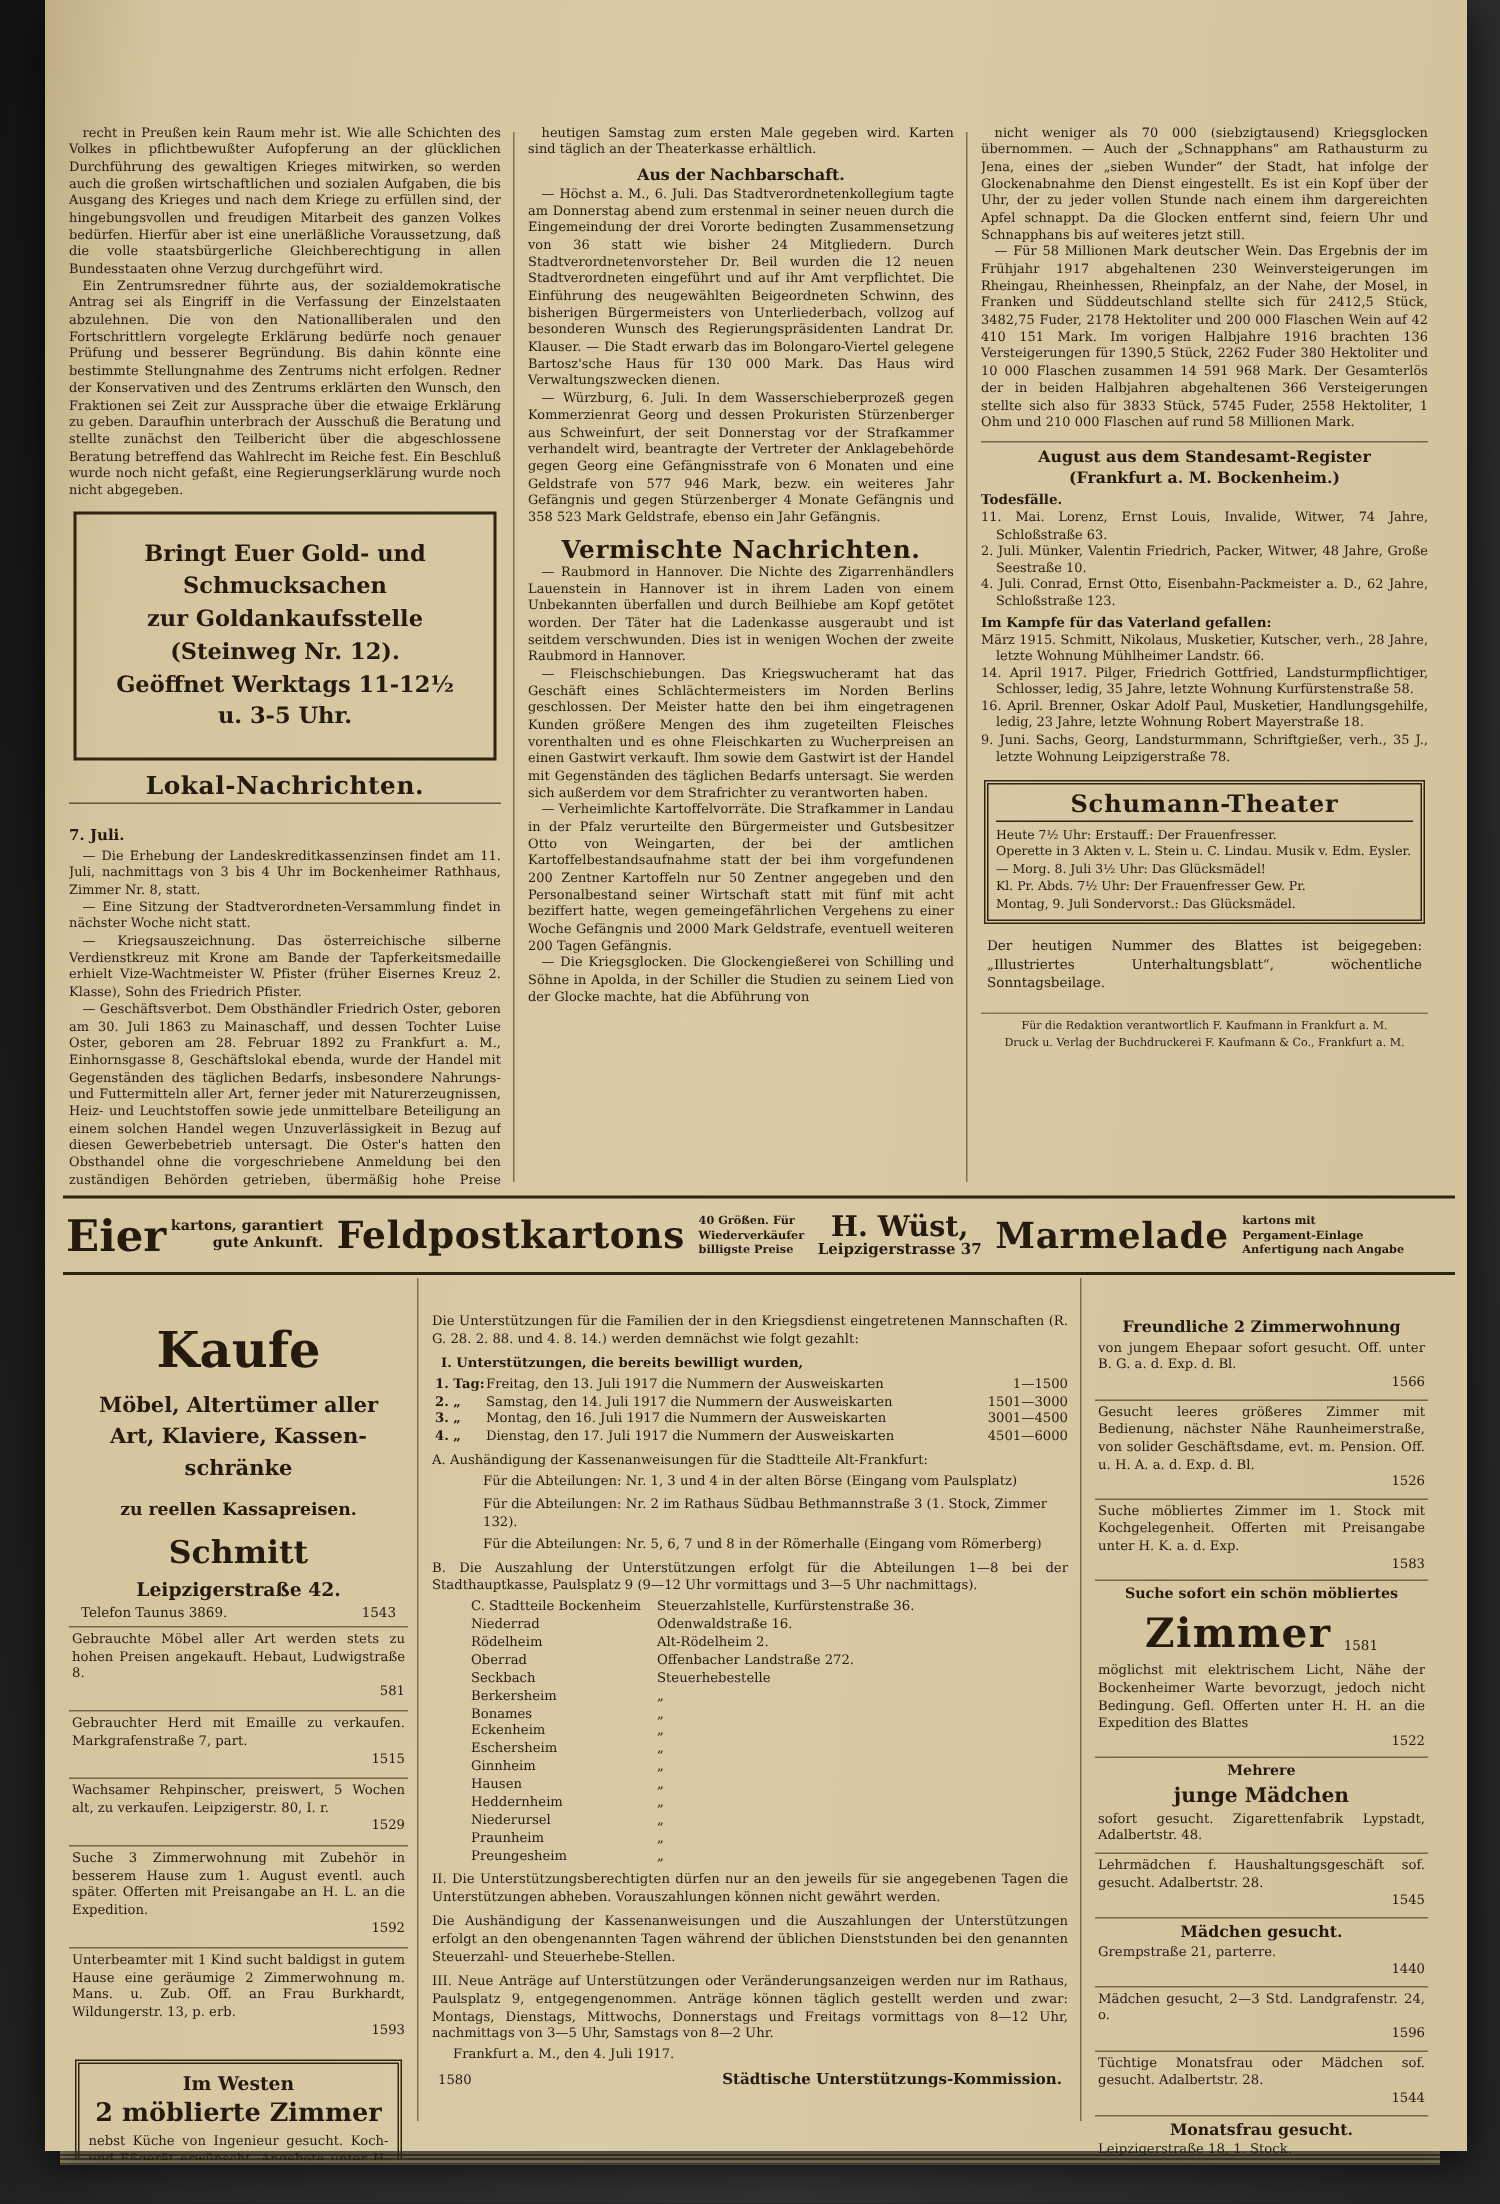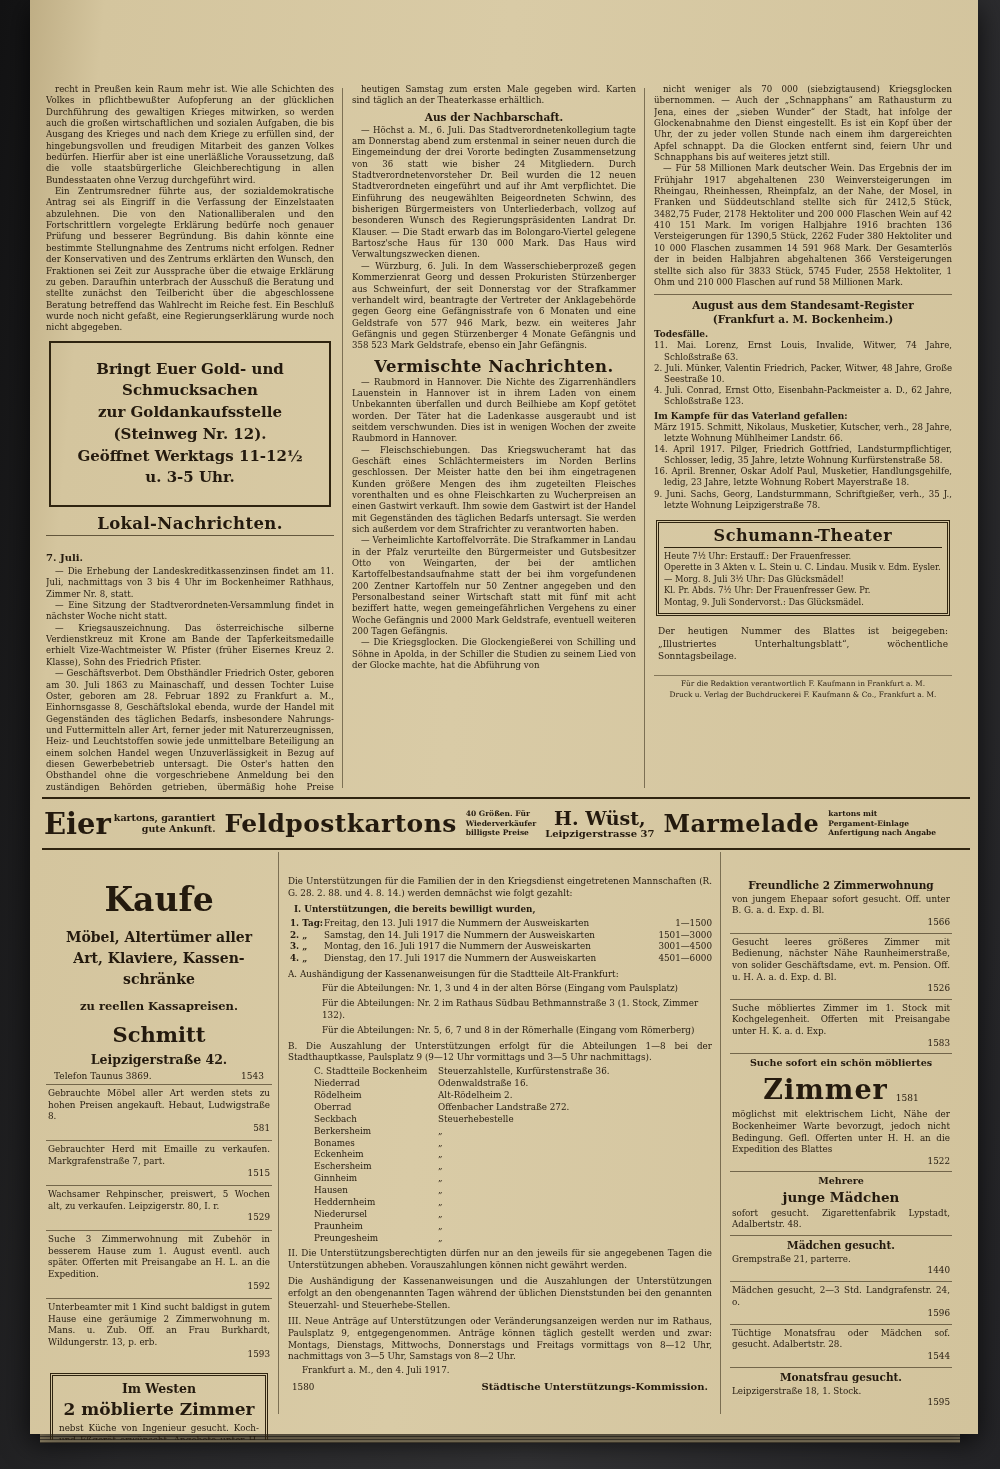--- a/index.html
+++ b/index.html
@@ -405,20 +405,24 @@
         </div>
         <div class="body">möglichst mit elektrischem Licht, Nähe der Bockenheimer Warte bevorzugt, jedoch nicht Bedingung. Gefl. Offerten unter H. H. an die Expedition des Blattes</div>
         <span class="adnum">1522</span>
       </div>
       <div class="cl">
         <div class="lead">Mehrere</div>
         <div class="med">junge Mädchen</div>
         <div class="body">sofort gesucht. Zigarettenfabrik Lypstadt, Adalbertstr. 48.</div>
       </div>
       <div class="cl">
+        <div class="body">Lehrmädchen f. Haushaltungsgeschäft sof. gesucht. Adalbertstr. 28.</div>
+        <span class="adnum">1545</span>
+      </div>
+      <div class="cl">
         <div class="head">Mädchen gesucht.</div>
         <div class="body">Grempstraße 21, parterre.</div>
         <span class="adnum">1440</span>
       </div>
       <div class="cl">
         <div class="body">Mädchen gesucht, 2—3 Std. Landgrafenstr. 24, o.</div>
         <span class="adnum">1596</span>
       </div>
       <div class="cl">
         <div class="body">Tüchtige Monatsfrau oder Mädchen sof. gesucht. Adalbertstr. 28.</div>

